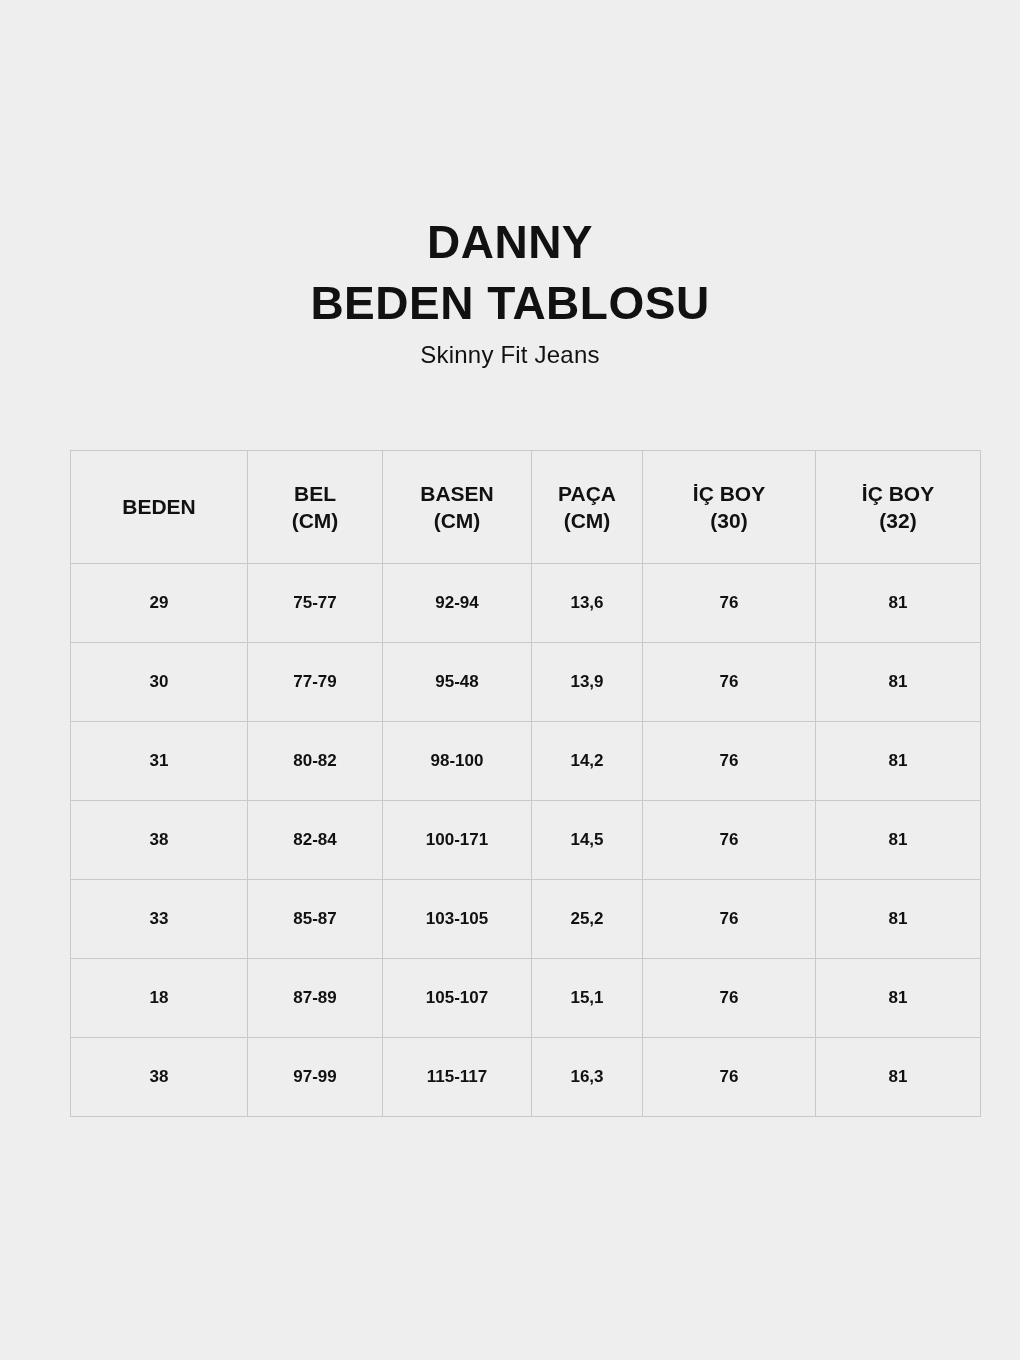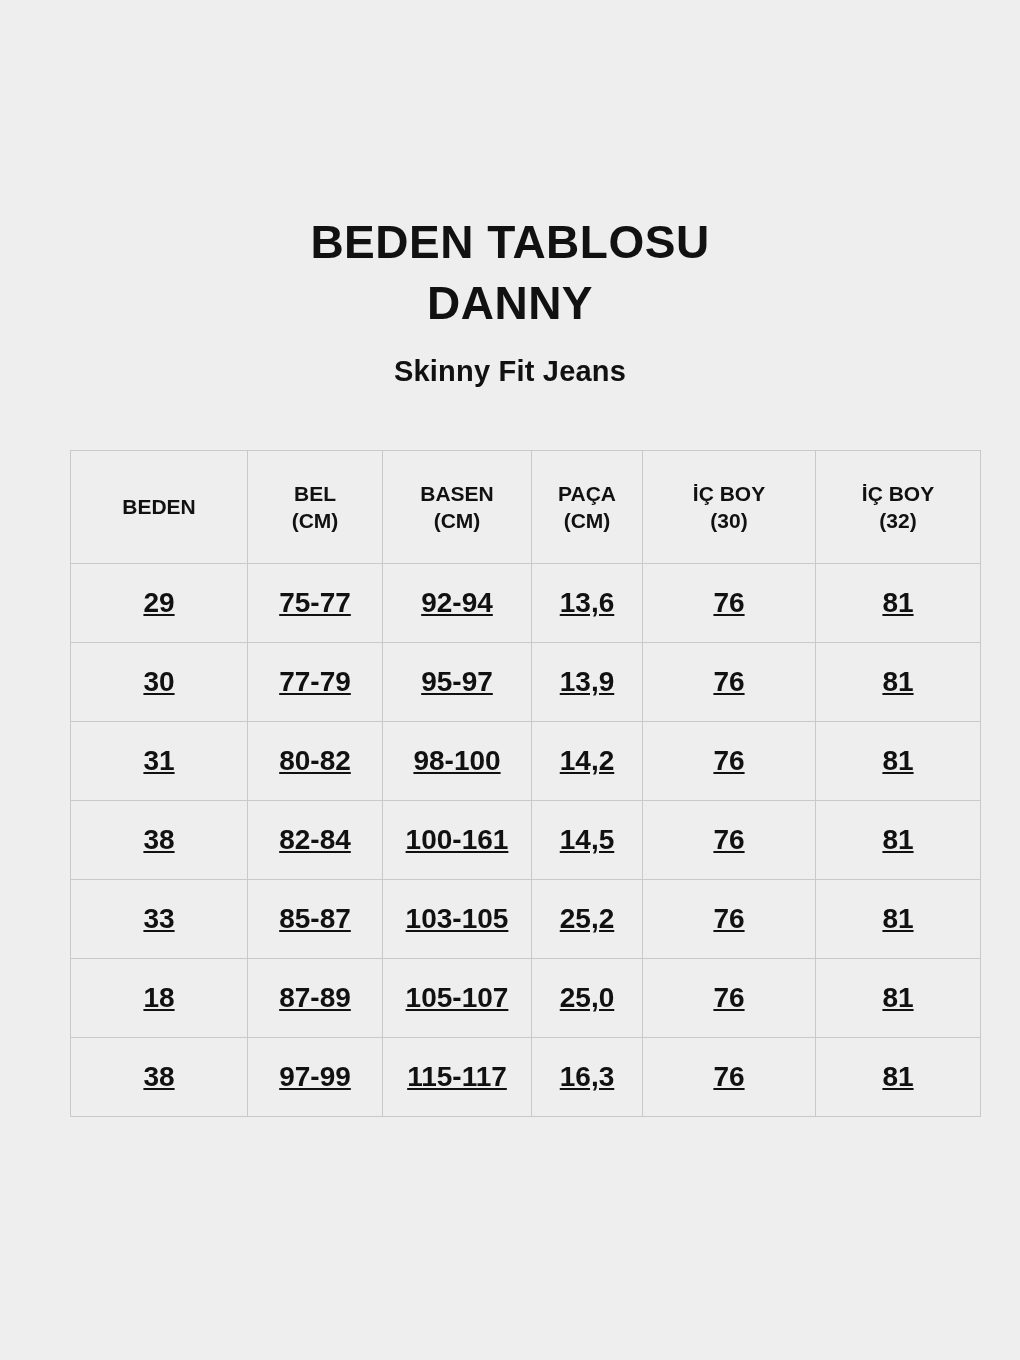--- a/index.html
+++ b/index.html
@@ -28,23 +28,23 @@
     text-align: center;
   }
   .title-line {
     font-size: 46px;
     font-weight: bold;
     letter-spacing: 0.5px;
     line-height: 1.32;
     color: #111111;
   }
   .subtitle {
-    margin-top: 22px;
-    font-size: 29px;
-    font-weight: bold;
+    margin-top: 8px;
+    font-size: 24px;
+    font-weight: normal;
     color: #111111;
     letter-spacing: 0.2px;
   }
   .table-wrap {
     position: absolute;
     top: 450px;
     left: 70px;
     width: 880px;
   }
   table.size-table {
@@ -62,42 +62,41 @@
   }
   table.size-table th {
     height: 104px;
     font-size: 21px;
     font-weight: bold;
     line-height: 1.3;
     padding: 4px 2px;
   }
   table.size-table td {
     height: 74px;
-    font-size: 28px;
+    font-size: 17px;
     font-weight: bold;
     padding: 2px;
-    text-decoration: underline;
   }
   th.h-beden { width: 172px; }
   th.h-bel { width: 130px; }
   th.h-basen { width: 144px; }
   th.h-paca { width: 106px; }
   th.h-icboy30 { width: 168px; }
   th.h-icboy32 { width: 160px; }
   .hdr-l1 { display: block; }
   .hdr-l2 { display: block; }
 </style>
 </head>
 <body>
 
 <div class="page">
 
   <div class="title-block">
+    <div class="title-line">DANNY</div>
     <div class="title-line">BEDEN TABLOSU</div>
-    <div class="title-line">DANNY</div>
     <div class="subtitle">Skinny Fit Jeans</div>
   </div>
 
   <div class="table-wrap">
     <table class="size-table">
       <thead>
         <tr>
           <th class="h-beden">
             <span class="hdr-l1">BEDEN</span>
             <span class="hdr-l2"></span>
@@ -129,54 +128,54 @@
           <td>29</td>
           <td>75-77</td>
           <td>92-94</td>
           <td>13,6</td>
           <td>76</td>
           <td>81</td>
         </tr>
         <tr>
           <td>30</td>
           <td>77-79</td>
-          <td>95-97</td>
+          <td>95-48</td>
           <td>13,9</td>
           <td>76</td>
           <td>81</td>
         </tr>
         <tr>
           <td>31</td>
           <td>80-82</td>
           <td>98-100</td>
           <td>14,2</td>
           <td>76</td>
           <td>81</td>
         </tr>
         <tr>
           <td>38</td>
           <td>82-84</td>
-          <td>100-161</td>
+          <td>100-171</td>
           <td>14,5</td>
           <td>76</td>
           <td>81</td>
         </tr>
         <tr>
           <td>33</td>
           <td>85-87</td>
           <td>103-105</td>
           <td>25,2</td>
           <td>76</td>
           <td>81</td>
         </tr>
         <tr>
           <td>18</td>
           <td>87-89</td>
           <td>105-107</td>
-          <td>25,0</td>
+          <td>15,1</td>
           <td>76</td>
           <td>81</td>
         </tr>
         <tr>
           <td>38</td>
           <td>97-99</td>
           <td>115-117</td>
           <td>16,3</td>
           <td>76</td>
           <td>81</td>

